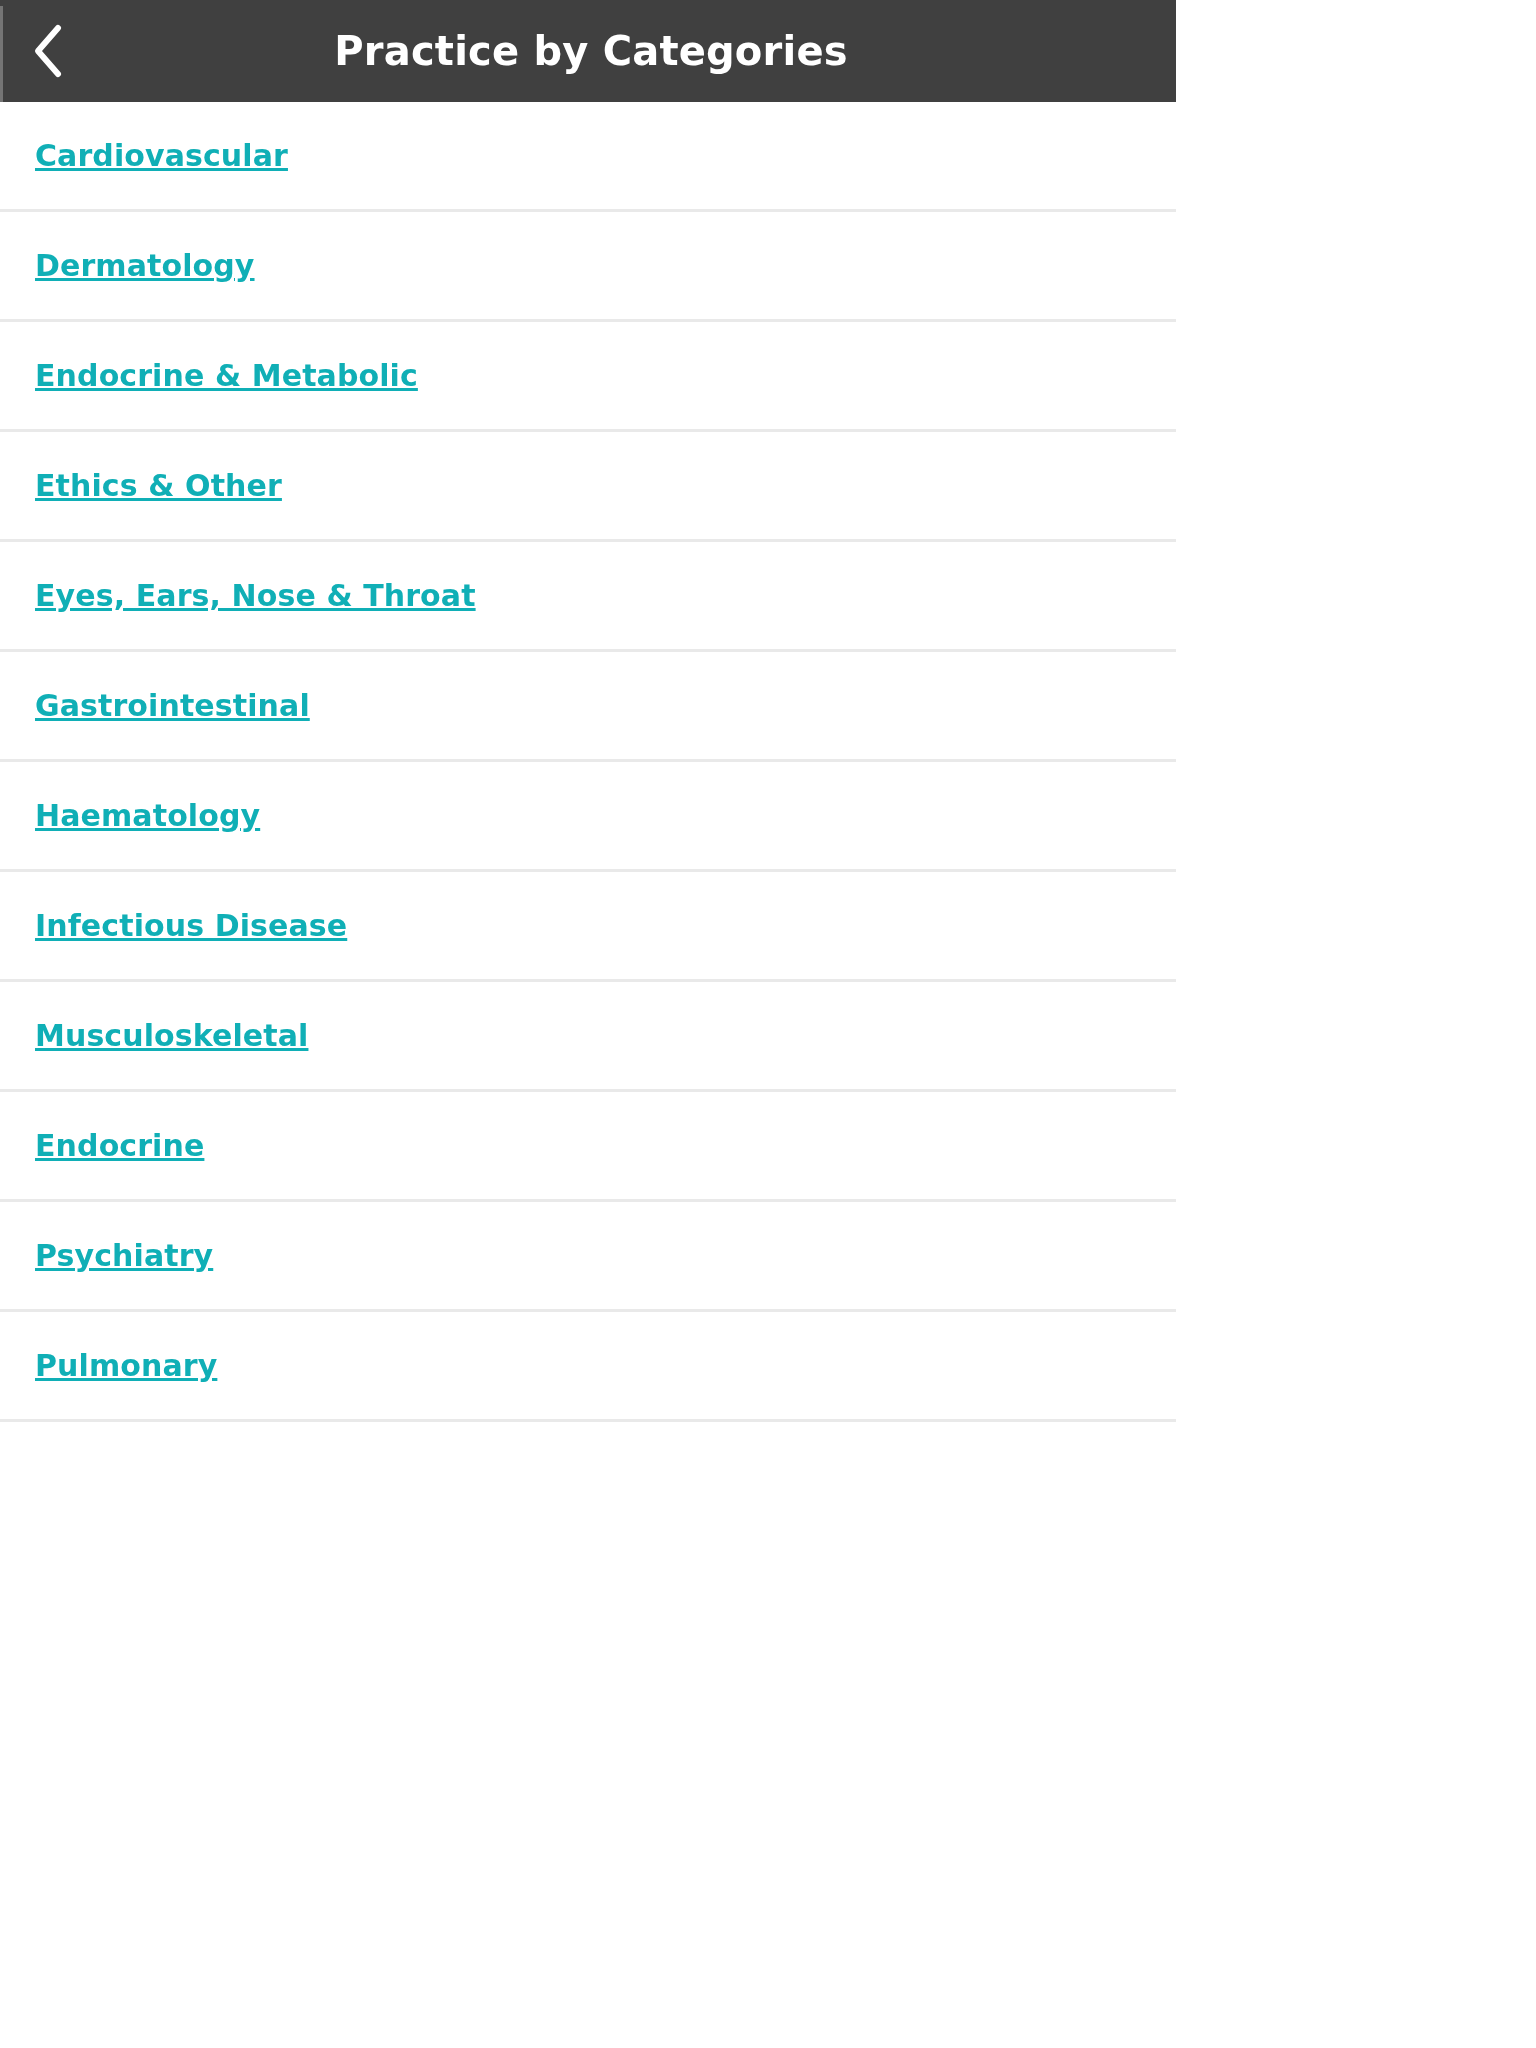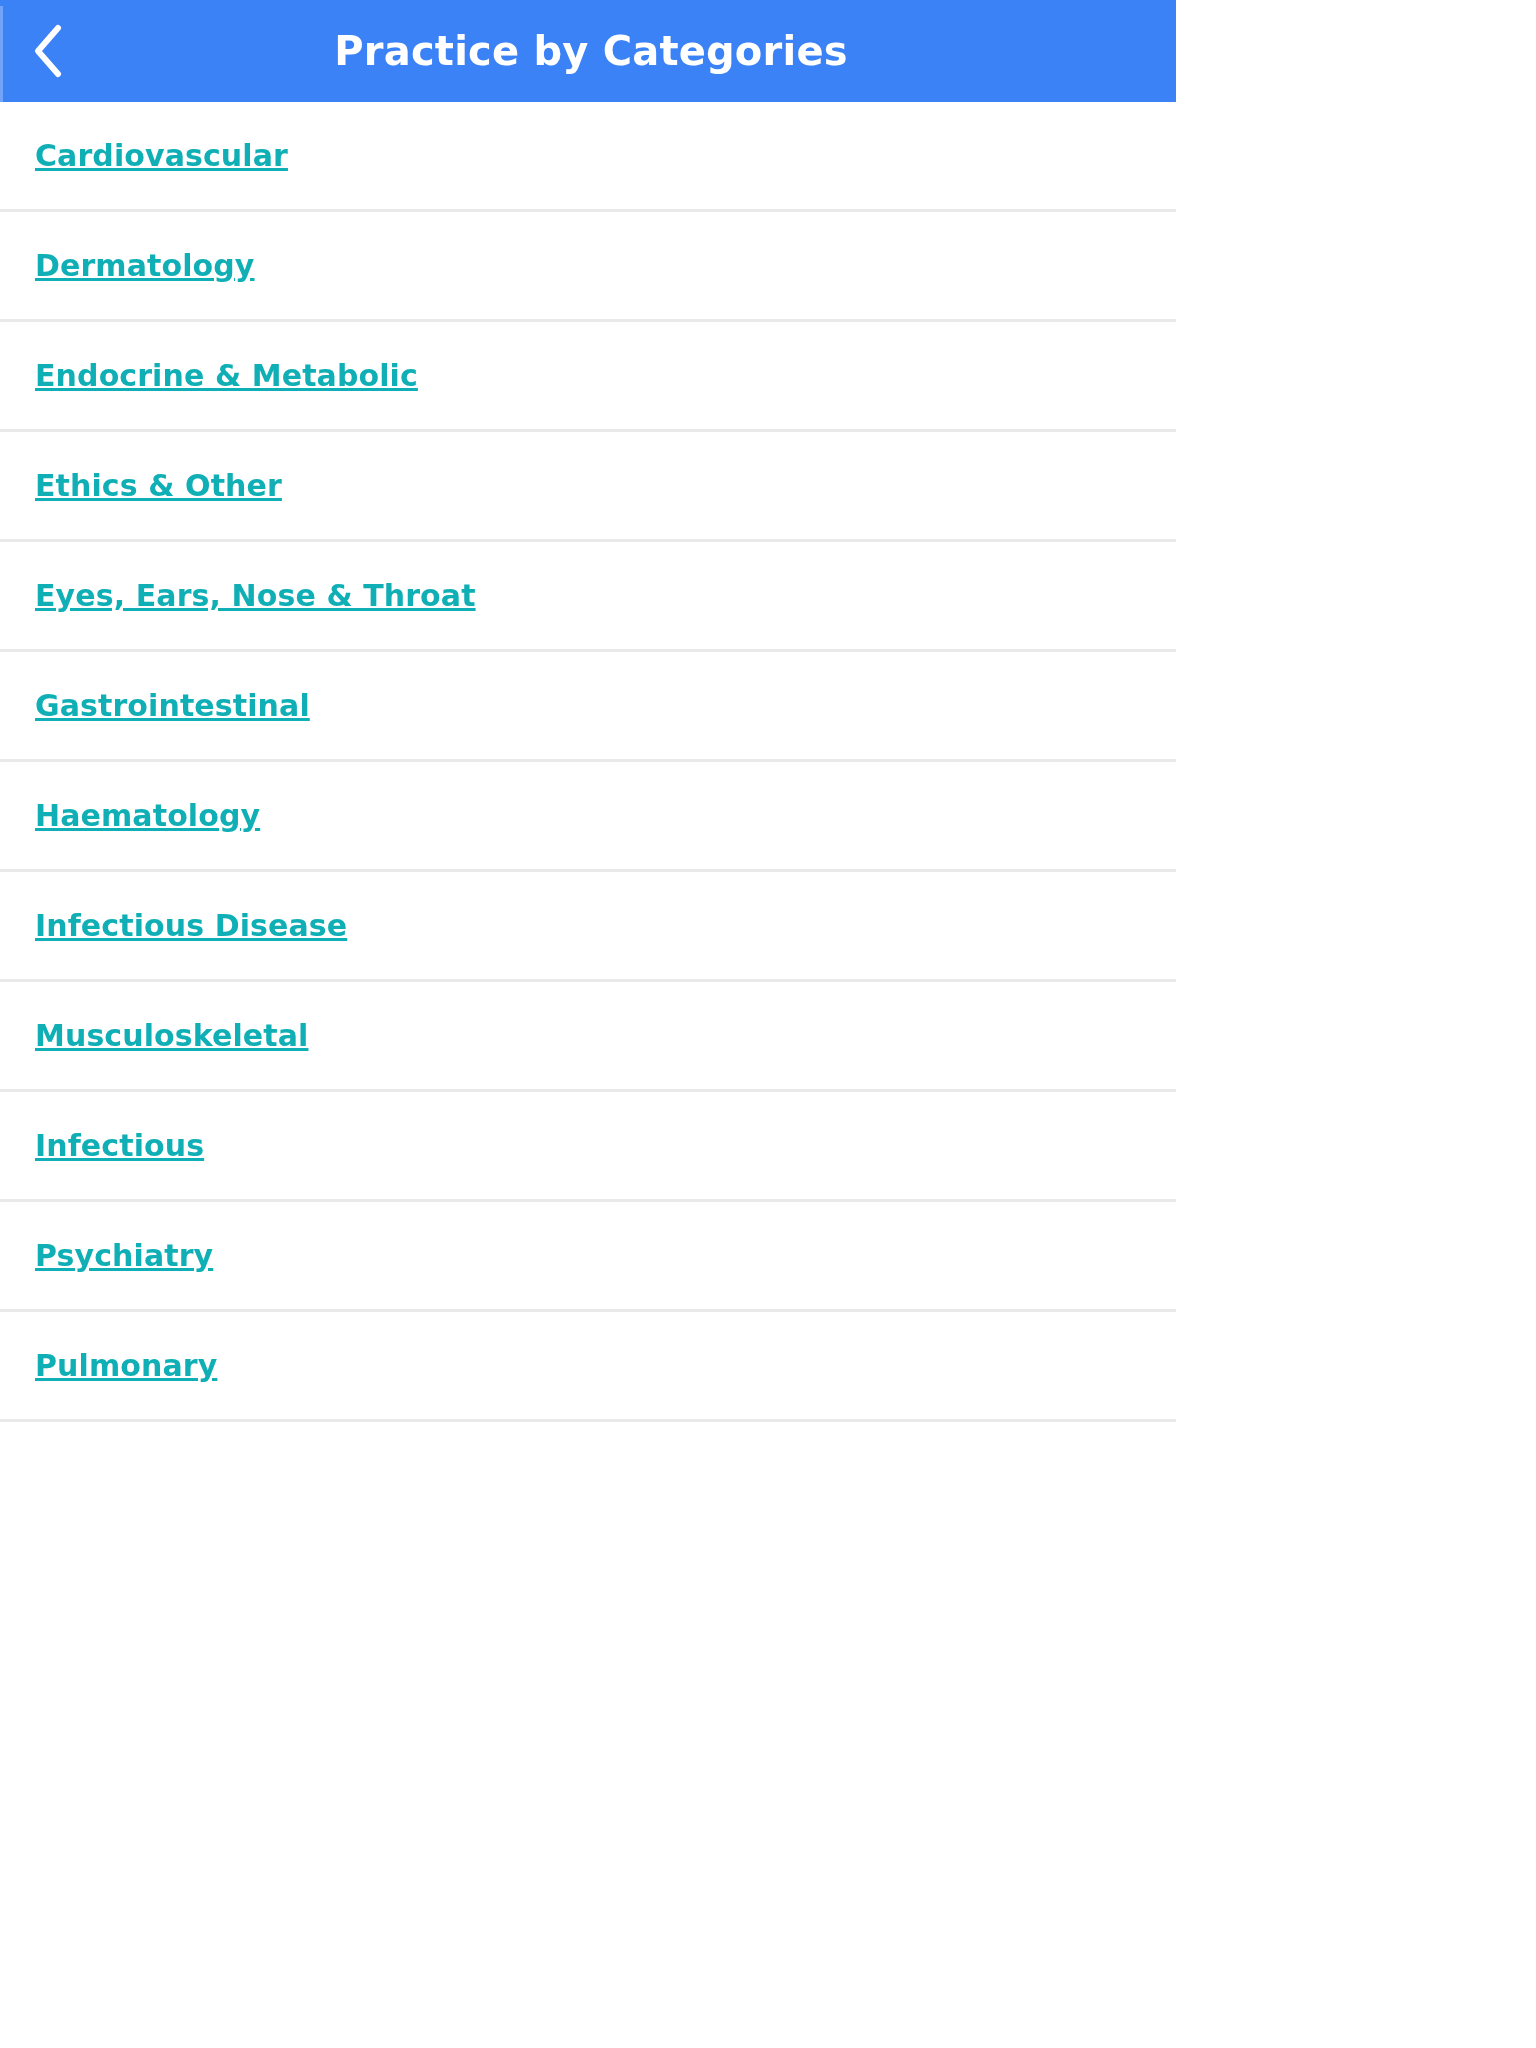--- a/index.html
+++ b/index.html
@@ -19,21 +19,21 @@
     height: 2048px;
     background: #ffffff;
     overflow: hidden;
   }
 
   
   .appbar {
     position: relative;
     width: 100%;
     height: 102px;
-    background: #3b82f6;
+    background: #404040;
     display: flex;
     align-items: flex-end;
     justify-content: center;
     flex-shrink: 0;
   }
 
   
   .appbar::before {
     content: "";
     position: absolute;
@@ -152,21 +152,21 @@
 
     <div class="category-row">
       <span class="category-label">Infectious Disease</span>
     </div>
 
     <div class="category-row">
       <span class="category-label">Musculoskeletal</span>
     </div>
 
     <div class="category-row">
-      <span class="category-label">Infectious</span>
+      <span class="category-label">Endocrine</span>
     </div>
 
     <div class="category-row">
       <span class="category-label">Psychiatry</span>
     </div>
 
     <div class="category-row">
       <span class="category-label">Pulmonary</span>
     </div>
 

